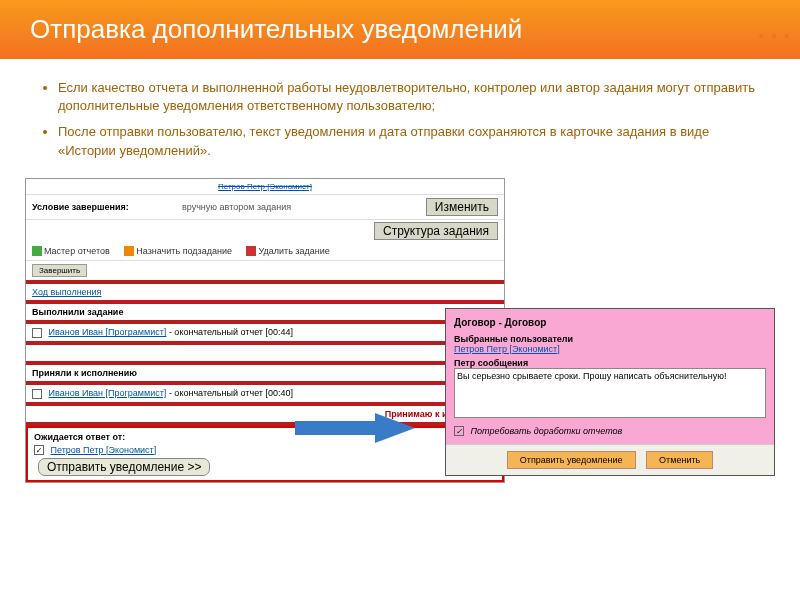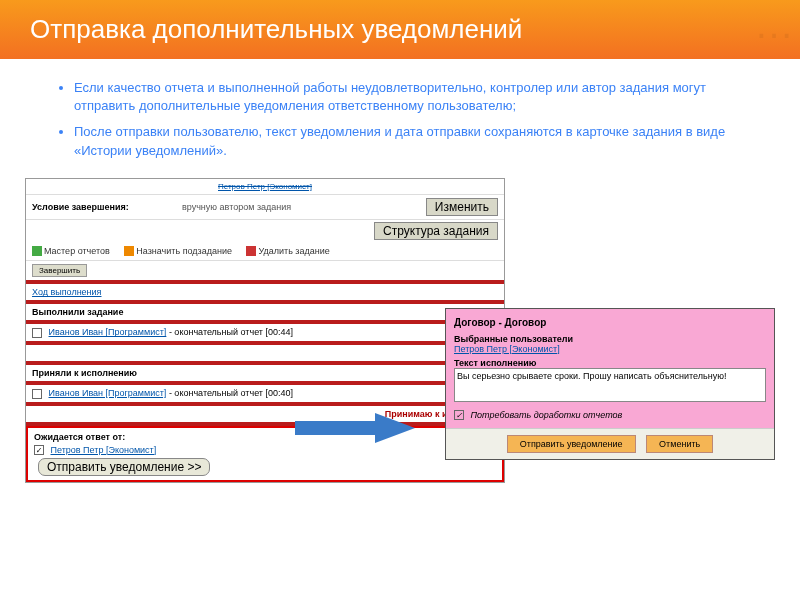--- a/index.html
+++ b/index.html
@@ -1,19 +1,19 @@
 <!DOCTYPE html>
 <html><head>
 <meta charset="utf-8">
 <style>
   * { box-sizing: border-box; margin: 0; padding: 0; }
   body { width: 800px; height: 600px; background: #fff; font-family: Arial, sans-serif; overflow: hidden; position: relative; }
   .header { background: linear-gradient(180deg, #f89a1c 0%, #f37021 100%); padding: 14px 30px; }
   .header h1 { color: #fff; font-size: 26px; font-weight: normal; }
-  .content { padding: 20px 40px 10px 40px; font-size: 13px; color: #3b82f6; margin-left: 16px; }
+  .content { padding: 20px 40px 10px 40px; font-size: 13px; color: #a16207; }
   .content ul { list-style: disc; padding-left: 18px; }
   .content li { margin-bottom: 8px; line-height: 1.4; }
   .screenshot-area { position: relative; margin: 0 25px; }
   .panel1 { position: absolute; left: 0; top: 0; width: 480px; border: 1px solid #999; background: #fff; font-size: 9px; }
   .row { border-bottom: 1px solid #ddd; padding: 3px 6px; display: flex; align-items: center; }
   .row .lbl { width: 150px; font-weight: bold; }
   .row .val { flex: 1; color: #555; }
   .btnrow { text-align: right; padding: 2px 6px; }
   .btn-sm { font-size: 12px; padding: 1px 8px; background: #d8d8c8; border: 1px solid #888; display: inline-block; margin-left: 4px; }
   .toolbar { padding: 4px 6px; border-bottom: 1px solid #ddd; font-size: 9px; }
@@ -27,21 +27,21 @@
   .bold { font-weight: bold; }
   .redtxt { color: #a00; font-weight: bold; text-align: right; }
   .cb { display: inline-block; width: 10px; height: 10px; border: 1px solid #666; margin-right: 4px; vertical-align: middle; text-align: center; font-size: 8px; line-height: 9px; }
   .cb.checked::after { content: "✓"; color: #000; }
   .highlight-box { border: 2px solid #d00; padding: 4px 6px; }
   .panel2 { position: absolute; left: 420px; top: 130px; width: 330px; border: 1px solid #555; background: #f9a8d4; font-size: 9px; padding: 0; }
   .panel2-inner { padding: 8px; }
   .panel2 .title { font-weight: bold; font-size: 10px; margin-bottom: 6px; }
   .panel2 .sublbl { font-weight: bold; font-size: 9px; margin-top: 4px; }
   .panel2 .userlink { color: #0055aa; text-decoration: underline; margin-bottom: 4px; display: block; }
-  .panel2 textarea { width: 100%; height: 34px; font-size: 9px; border: 1px solid #888; padding: 2px; resize: none; font-family: Arial; }
+  .panel2 textarea { width: 100%; height: 50px; font-size: 9px; border: 1px solid #888; padding: 2px; resize: none; font-family: Arial; }
   .panel2 .btnbar { padding: 6px; text-align: center; background: #f0f0e8; border-top: 1px solid #ccc; }
   .btn-ora { background: #f5b554; border: 1px solid #b87; padding: 3px 12px; font-size: 9px; display: inline-block; margin: 0 4px; }
   .arrow { position: absolute; left: 270px; top: 235px; width: 120px; height: 30px; }
   .arrow svg { width: 100%; height: 100%; }
   .tabbtn { background: #ddc; border: 1px solid #999; padding: 1px 6px; font-size: 8px; display: inline-block; }
   .watermark { position: absolute; top: 2px; right: 6px; opacity: 0.05; font-size: 40px; }
 </style>
 </head>
 <body>
 
@@ -111,21 +111,21 @@
     <svg viewBox="0 0 120 30">
       <polygon points="0,8 80,8 80,0 120,15 80,30 80,22 0,22" fill="#3a7bc8"></polygon>
     </svg>
   </div>
 
   <div class="panel2">
     <div class="panel2-inner">
       <div class="title">Договор - Договор</div>
       <div class="sublbl">Выбранные пользователи</div>
       <span class="userlink">Петров Петр [Экономист]</span>
-      <div class="sublbl">Текст исполнению</div>
+      <div class="sublbl">Петр сообщения</div>
       <textarea style="">Вы серьезно срываете сроки. Прошу написать объяснительную!</textarea>
       <div style="margin-top:6px;font-style:italic;">
         <span class="cb checked"></span>
         <span>Потребовать доработки отчетов</span>
       </div>
     </div>
     <div class="btnbar">
       <span class="btn-ora">Отправить уведомление</span>
       <span class="btn-ora">Отменить</span>
     </div>

